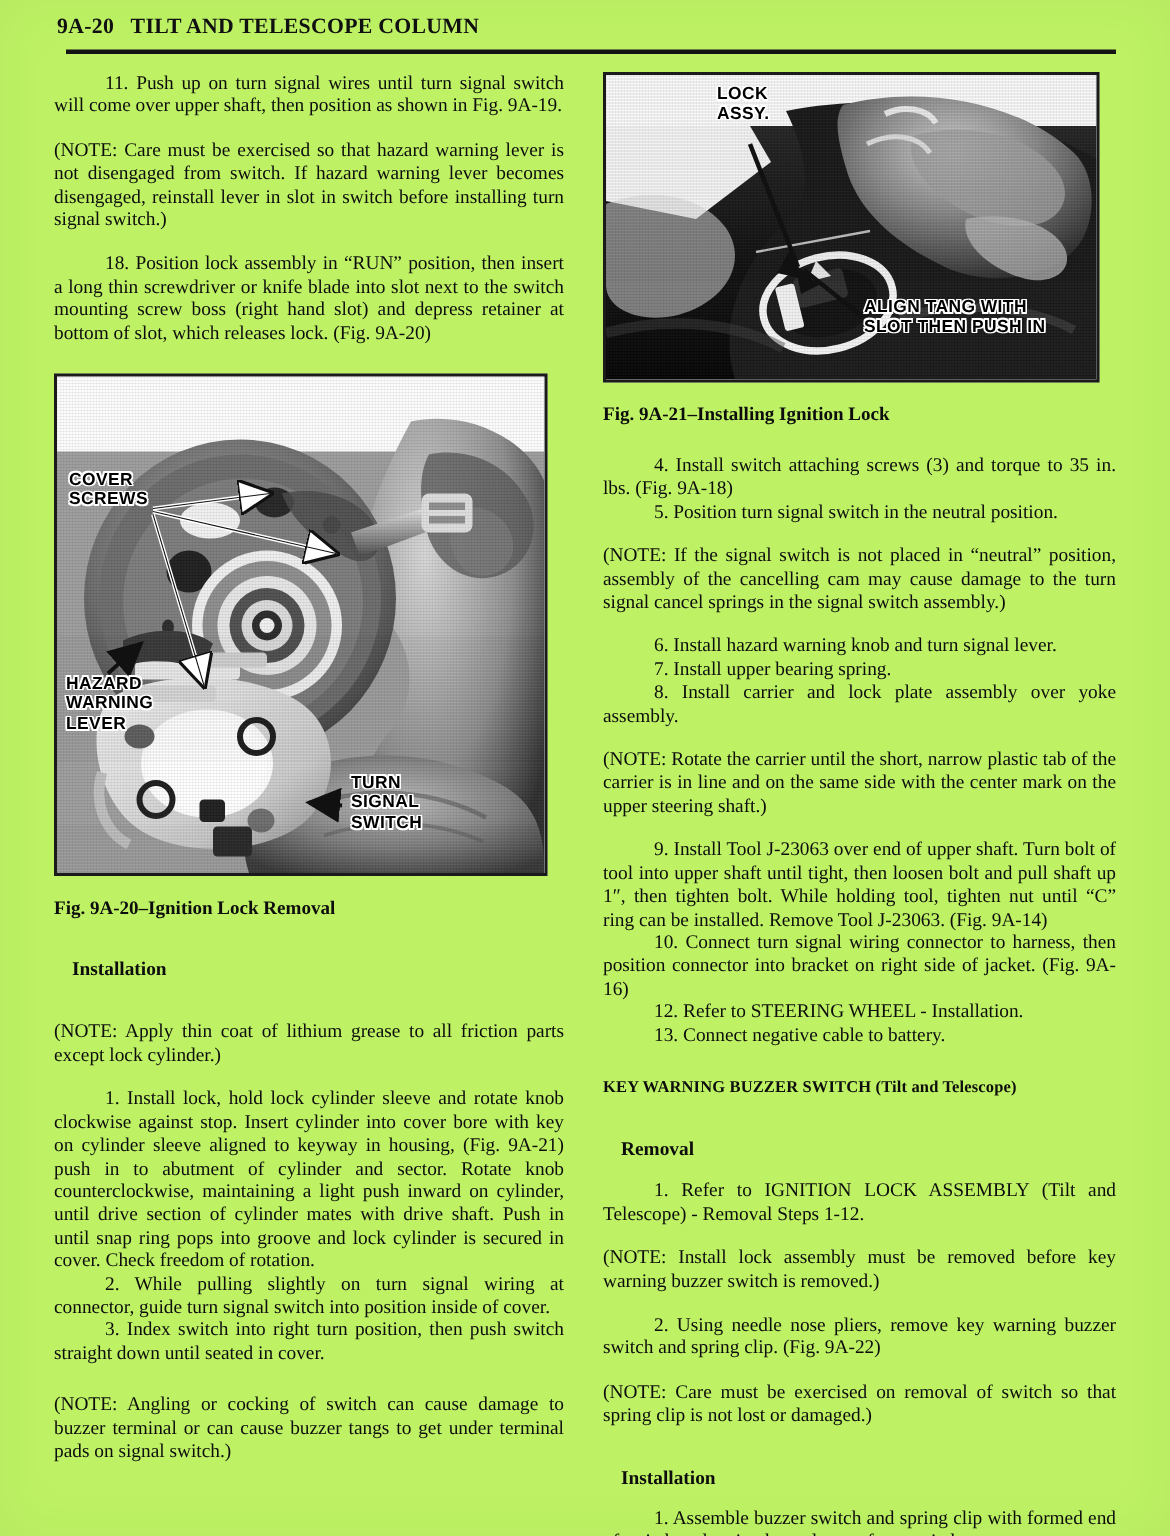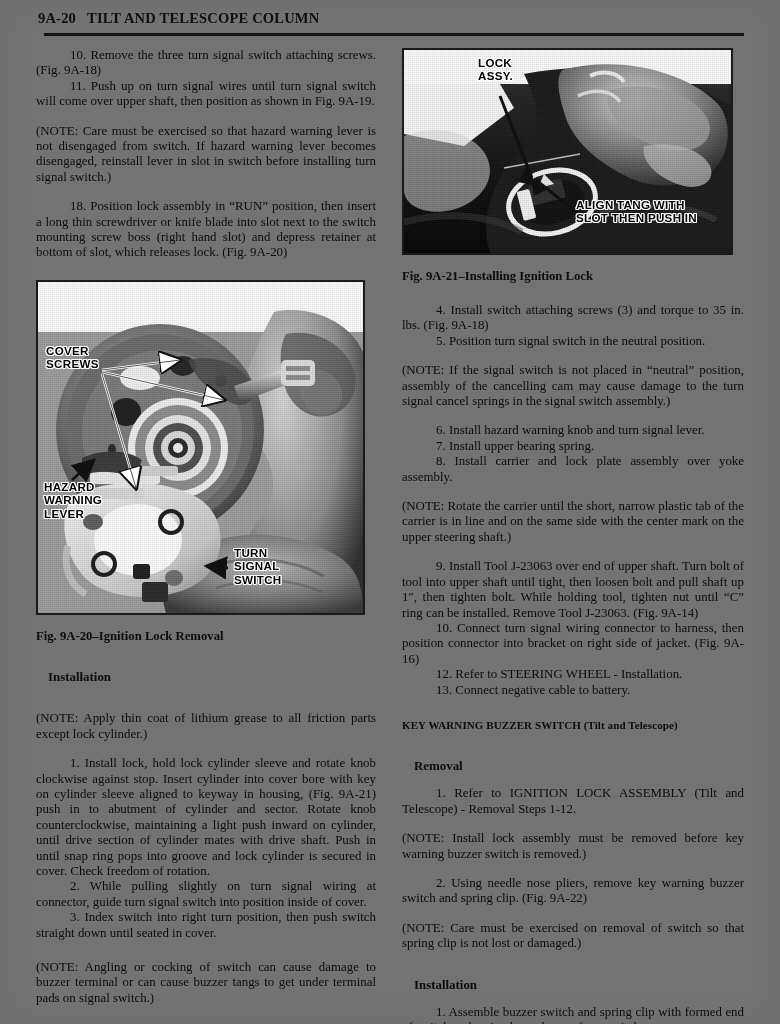--- a/index.html
+++ b/index.html
@@ -12,21 +12,21 @@
     height: 1024px;
     position: relative;
     font-family: "Liberation Serif", "DejaVu Serif", serif;
     color: #0d0d0d;
     overflow: hidden;
   }
 
   .page {
     position: absolute;
     inset: 0;
-    background: #737373;
+    background: #bef264;
     text-decoration: underline;
   }
 
   
   .page-header {
     position: absolute;
     left: 38px;
     top: 10px;
     width: 706px;
     font-family: "Liberation Serif", "DejaVu Serif", serif;
@@ -145,21 +145,20 @@
 
 <div class="page">
 
   <div class="page-header">
     <span class="folio">9A-20</span><span>TILT AND TELESCOPE COLUMN</span>
   </div>
   <div class="header-rule"></div>
 
   <div class="col col-left">
 
-    <p class="body">10. Remove the three turn signal switch attaching screws. (Fig. 9A-18)</p>
     <p class="body">11. Push up on turn signal wires until turn signal switch will come over upper shaft, then position as shown in Fig. 9A-19.</p>
     <div class="gap-md"></div>
     <p class="note">(NOTE: Care must be exercised so that hazard warning lever is not disengaged from switch. If hazard warning lever becomes disengaged, reinstall lever in slot in switch before installing turn signal switch.)</p>
     <div class="gap-md"></div>
     <p class="body">18. Position lock assembly in “RUN” position, then insert a long thin screwdriver or knife blade into slot next to the switch mounting screw boss (right hand slot) and depress retainer at bottom of slot, which releases lock. (Fig. 9A-20)</p>
 
     <div class="gap-lg"></div>
 
     <div class="figure-box fig-20">
       <div class="photo">

